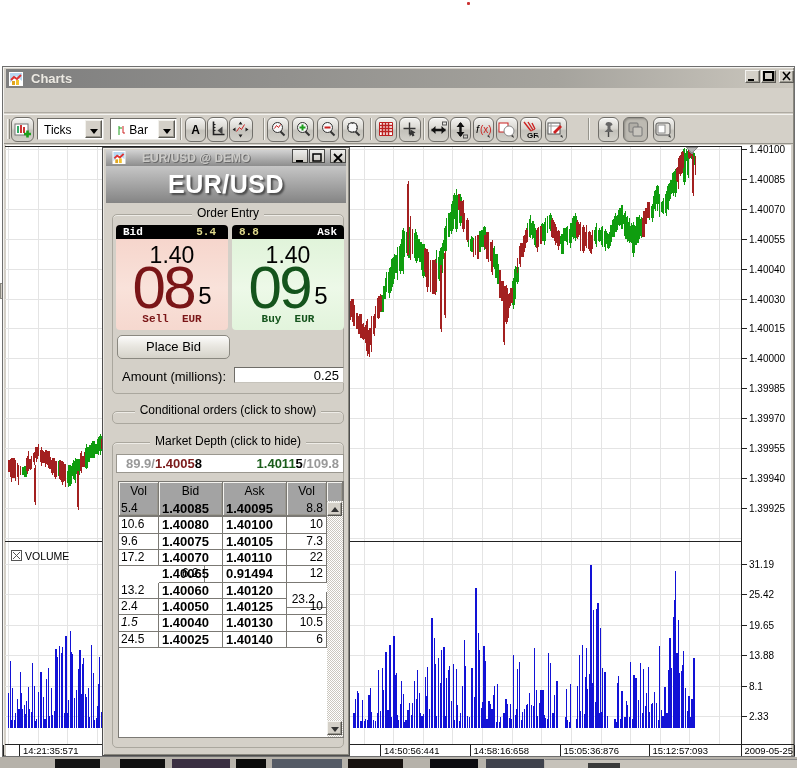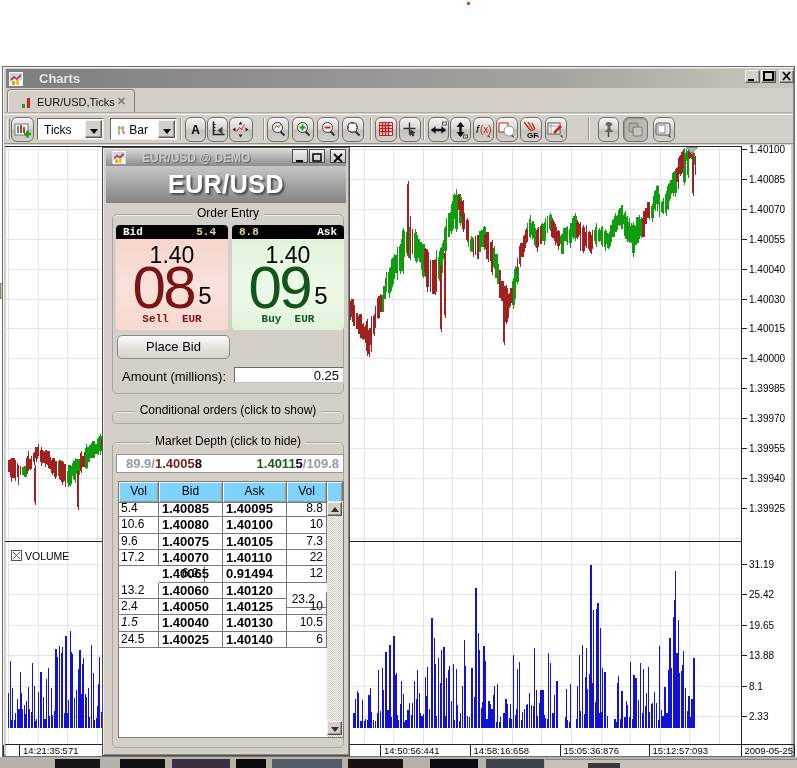--- a/index.html
+++ b/index.html
@@ -1,21 +1,21 @@
 <!DOCTYPE html>
 <html><head>
 <meta charset="utf-8">
 <style>
 * { margin:0; padding:0; box-sizing:border-box; }
 html,body { width:797px; height:768px; background:#fff; font-family:"Liberation Sans", sans-serif; overflow:hidden; position:relative; }
 .abs { position:absolute; }
 
 #win { left:2px; top:66px; width:793px; height:691px; background:#d4d0c8; border:1px solid #6e6e6e; box-shadow: inset 1px 1px 0 #f4f3f0, inset -1px -1px 0 #8a887f; }
 #tbar { left:3px; top:2px; width:787px; height:19px; background:linear-gradient(to right,#7e7e7e,#a5a39d 70%,#cbc7be); display:flex; align-items:center; }
-#tbar .ttl { color:#ece9e2; font-weight:bold; font-size:13px; margin-left:16px; text-shadow:0 1px 0 #66666655;}
+#tbar .ttl { color:#ece9e2; font-weight:bold; font-size:13px; margin-left:8px; text-shadow:0 1px 0 #66666655;}
 .wbtn { width:15px; height:13px; background:#d4d0c8; border:1px solid; border-color:#f4f3f0 #5c5a55 #5c5a55 #f4f3f0; box-shadow:inset -1px -1px 0 #9a988f; position:absolute; top:3px; }
 .wbtn svg{position:absolute;left:0;top:0;}
 
 #tab { left:4px; top:22px; width:128px; height:24px; background:#d4d0c8; border:1px solid #7e7c76; border-bottom:none; border-radius:4px 4px 0 0; box-shadow:inset 1px 1px 0 #f1efe9; }
 #tab .txt { position:absolute; left:29px; top:6px; font-size:11px; color:#111; }
 #tab .x { position:absolute; right:8px; top:5px; color:#7e7c78; font-size:11px; font-weight:bold; }
 #tabline { left:1px; top:45px; width:789px; height:1px; background:#aeaaa2; }
 
 #toolbar { left:1px; top:47px; width:789px; height:30px; background:#d4d0c8; border-top:1px solid #f4f3f0; border-bottom:1px solid #94928a; }
 .tbtn { position:absolute; top:2px; height:25px; border:1px solid #716f6a; border-radius:6px; background:linear-gradient(#f4f4f2,#d9d7d1 45%,#c4c2bb 55%,#d3d1ca); box-shadow: inset 0 1px 0 #fbfbfa; }
@@ -32,21 +32,21 @@
 #dband { left:3px; top:18px; width:240px; height:37px; background:linear-gradient(#c6c6c6,#848484); color:#fff; font-size:25px; font-weight:bold; text-align:center; line-height:37px; text-shadow:2px 2px 2px #4a4a4a; letter-spacing:0.5px; }
 .fieldset { position:absolute; border:1px solid #aaa79e; border-radius:5px; box-shadow:inset 0 1px 0 #eeece7; }
 .flabel { position:absolute; font-size:12px; color:#000; background:#d4d0c8; padding:0 4px; white-space:nowrap; }
 .panel { position:absolute; width:112px; height:105px; border-radius:4px; overflow:hidden; }
 .phead { position:absolute; left:0; top:0; right:0; height:14px; background:#000; color:#fff; font-family:"Liberation Mono",monospace; font-weight:bold; font-size:11px; line-height:14px; }
 .pbig { position:absolute; width:100%; text-align:center; }
 .btn { position:absolute; height:24px; border:1px solid #8a8880; border-radius:5px; background:linear-gradient(#fcfcfb,#e9e7e1 45%,#d5d2c9); font-size:13px; color:#000; text-align:center; line-height:22px; }
 .inp { position:absolute; background:#fff; border:1px solid; border-color:#6f6d68 #c6c3bb #c6c3bb #6f6d68; font-size:13px; text-align:right; }
 
 #dtable { position:absolute; left:15px; top:333px; width:226px; height:257px; background:#fff; border:1px solid #7b7974; }
-.hc { position:absolute; top:0; height:21px; background:#7dd3fc; border-right:1px solid #7b7974; border-bottom:1px solid #7b7974; box-shadow:inset 1px 1px 0 #f4f3ef, inset -1px -1px 0 #9a9890; font-size:12px; text-align:center; line-height:18px; }
+.hc { position:absolute; top:0; height:34px; background:#a3a3a3; border-right:1px solid #7b7974; border-bottom:1px solid #7b7974; box-shadow:inset 1px 1px 0 #f4f3ef, inset -1px -1px 0 #9a9890; font-size:12px; text-align:center; line-height:18px; }
 .tc { position:absolute; font-size:12px; height:16px; line-height:15px; border-right:1px solid #7b7974; border-bottom:1px solid #7b7974; }
 .tb { font-weight:bold; font-size:13px; }
 .sarr { position:absolute; width:15px; height:14px; background:#d4d0c8; border:1px solid; border-color:#f4f3ef #55534e #55534e #f4f3ef; box-shadow:inset -1px -1px 0 #9a9890; }
 .sarr:after{ content:""; position:absolute; left:3px; border:4px solid transparent; }
 #strack { position:absolute; background:repeating-conic-gradient(#ffffff 0% 25%, #cbc7bf 0% 50%) 0 0/2px 2px; }
 </style>
 </head>
 <body>
 <div class="abs" style="left:467px;top:2px;width:3px;height:3px;background:#c33;border-radius:1px;"></div>
 <div class="abs" style="left:0;top:283px;width:6px;height:16px;background:#d4d0c8;border:1px solid #8a8880;"></div>
@@ -72,28 +72,20 @@
       <svg width="13" height="11" viewBox="0 0 13 11">
         <rect x="2" y="1" width="9" height="8" fill="none" stroke="#000" stroke-width="2"></rect>
       </svg>
     </div>
   <div class="wbtn" style="left:776px;">
       <svg width="13" height="11" viewBox="0 0 13 11">
         <path d="M3 1l7 8M10 1l-7 8" stroke="#000" stroke-width="1.6"></path>
       </svg>
     </div>
 
-  <div id="tab" class="abs">
-    <svg style="position:absolute;left:13px;top:7px" width="12" height="12" viewBox="0 0 12 12">
-        <rect x="1" y="7" width="3" height="4" fill="#1f9e1f"></rect>
-        <rect x="6" y="1" width="3" height="10" fill="#cc2222"></rect>
-      </svg>
-    <span class="txt">EUR/USD,Ticks</span>
-    <span class="x">✕</span>
-  </div>
   <div id="tabline" class="abs"></div>
 
   <div id="toolbar" class="abs">
     <div style="position:absolute;left:3px;top:4px;width:3px;height:20px;border-left:1px solid #f4f3f0;border-right:1px solid #8a887f;"></div>
     <div class="tbtn" style="left:7px;width:23px;">
         <svg width="18" height="18" viewBox="0 0 18 18" style="position:absolute;left:50%;top:50%;transform:translate(-50%,-50%)">
           <rect x="1" y="3" width="13" height="11" fill="#fff" stroke="#777"></rect>
           <rect x="3" y="5" width="2" height="7" fill="#3a6"></rect>
           <rect x="6" y="4" width="2" height="8" fill="#c33"></rect>
           <rect x="9" y="6" width="2" height="6" fill="#c33"></rect>

